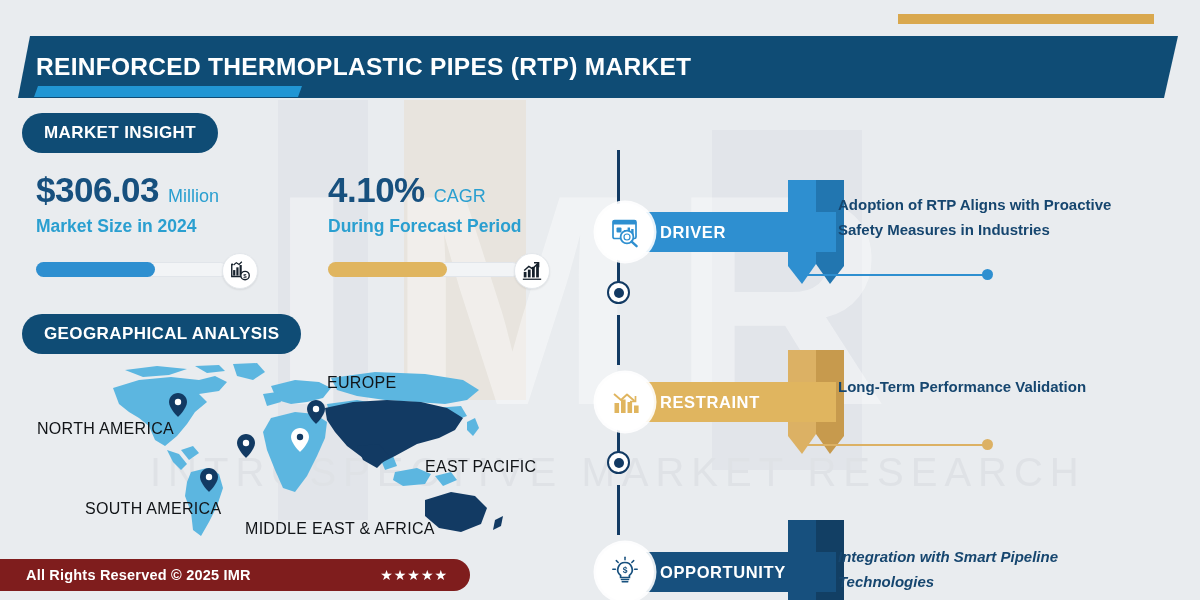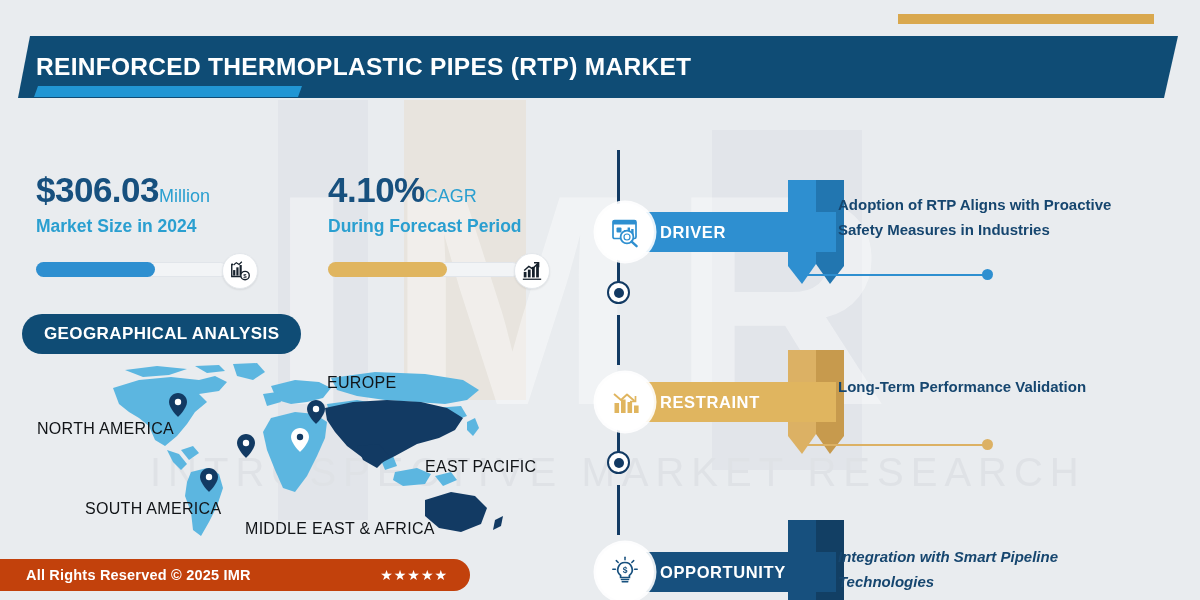--- a/index.html
+++ b/index.html
@@ -52,21 +52,21 @@
     padding:0 22px; height:40px;
   }
   #pill-insight   { top:113px; left:22px; }
   #pill-geo       { top:314px; left:22px; }
   #pill-dynamics  { top:112px; left:590px; }
 
   
   .kpi { position:absolute; }
   #kpi-1 { top:170px; left:36px; width:250px; }
   #kpi-2 { top:170px; left:328px; width:250px; }
-  .kpi-row { display:flex; align-items:baseline; white-space:nowrap; }
+  .kpi-row { display:flex; align-items:baseline; gap:9px; white-space:nowrap; }
   .kpi-value { font-size:35px; font-weight:700; color:#17507e; letter-spacing:-.5px; }
   .kpi-unit  { font-size:18px; font-weight:400; color:#2a9fd0; }
   .kpi-sub   { margin-top:6px; font-size:17.5px; font-weight:600; color:#2a9fd0; white-space:nowrap; }
   .gauge { margin-top:16px; position:relative; width:222px; height:34px; }
   .gauge-track {
     position:absolute; top:9px; left:0; width:192px; height:15px;
     background:#f2f4f6; border:1px solid #e1e5ea; border-radius:8px;
   }
   .gauge-fill { position:absolute; top:9px; left:0; height:15px; border-radius:8px; }
   .gauge-badge {
@@ -79,21 +79,21 @@
   
   #map-wrap { position:absolute; top:360px; left:95px; width:420px; height:190px; }
   .map-label {
     position:absolute; font-size:16px; font-weight:400; color:#111417;
     letter-spacing:.3px; white-space:nowrap;
   }
 
   
   .footer {
     position:absolute; left:0; bottom:9px; width:470px; height:32px;
-    background:#c2410c; border-radius:0 16px 16px 0;
+    background:#7f1d1d; border-radius:0 16px 16px 0;
     display:flex; align-items:center; justify-content:space-between;
     padding:0 22px 0 26px;
   }
   .footer-text { color:#fff; font-size:14.5px; font-weight:600; letter-spacing:.2px; }
   .footer-stars { color:#fff; font-size:14px; letter-spacing:1px; }
 
   
   #dyn { position:absolute; top:150px; left:590px; width:610px; height:450px; }
   .tl-line { position:absolute; left:27px; width:2.6px; background:#123a63; }
   .tl-node {
@@ -138,20 +138,23 @@
     <div class="wm-letters">IMR</div>
     <div class="wm-tag">INTROSPECTIVE MARKET RESEARCH</div>
   </div>
 
   <div class="gold-bar"></div>
   <div class="title-banner">
     <h1>REINFORCED THERMOPLASTIC PIPES (RTP) MARKET</h1>
   </div>
   <div class="title-underbar"></div>
 
+  <div class="pill" id="pill-insight">
+    <span>MARKET INSIGHT</span>
+  </div>
 
   <div class="kpi" id="kpi-1">
     <div class="kpi-row">
       <span class="kpi-value">$306.03</span>
       <span class="kpi-unit">Million</span>
     </div>
     <div class="kpi-sub">Market Size in 2024</div>
     <div class="gauge">
       <div class="gauge-track"></div>
       <div class="gauge-fill" id="g1fill" style="width: 119.04px; background: rgb(46, 143, 208);"></div>

